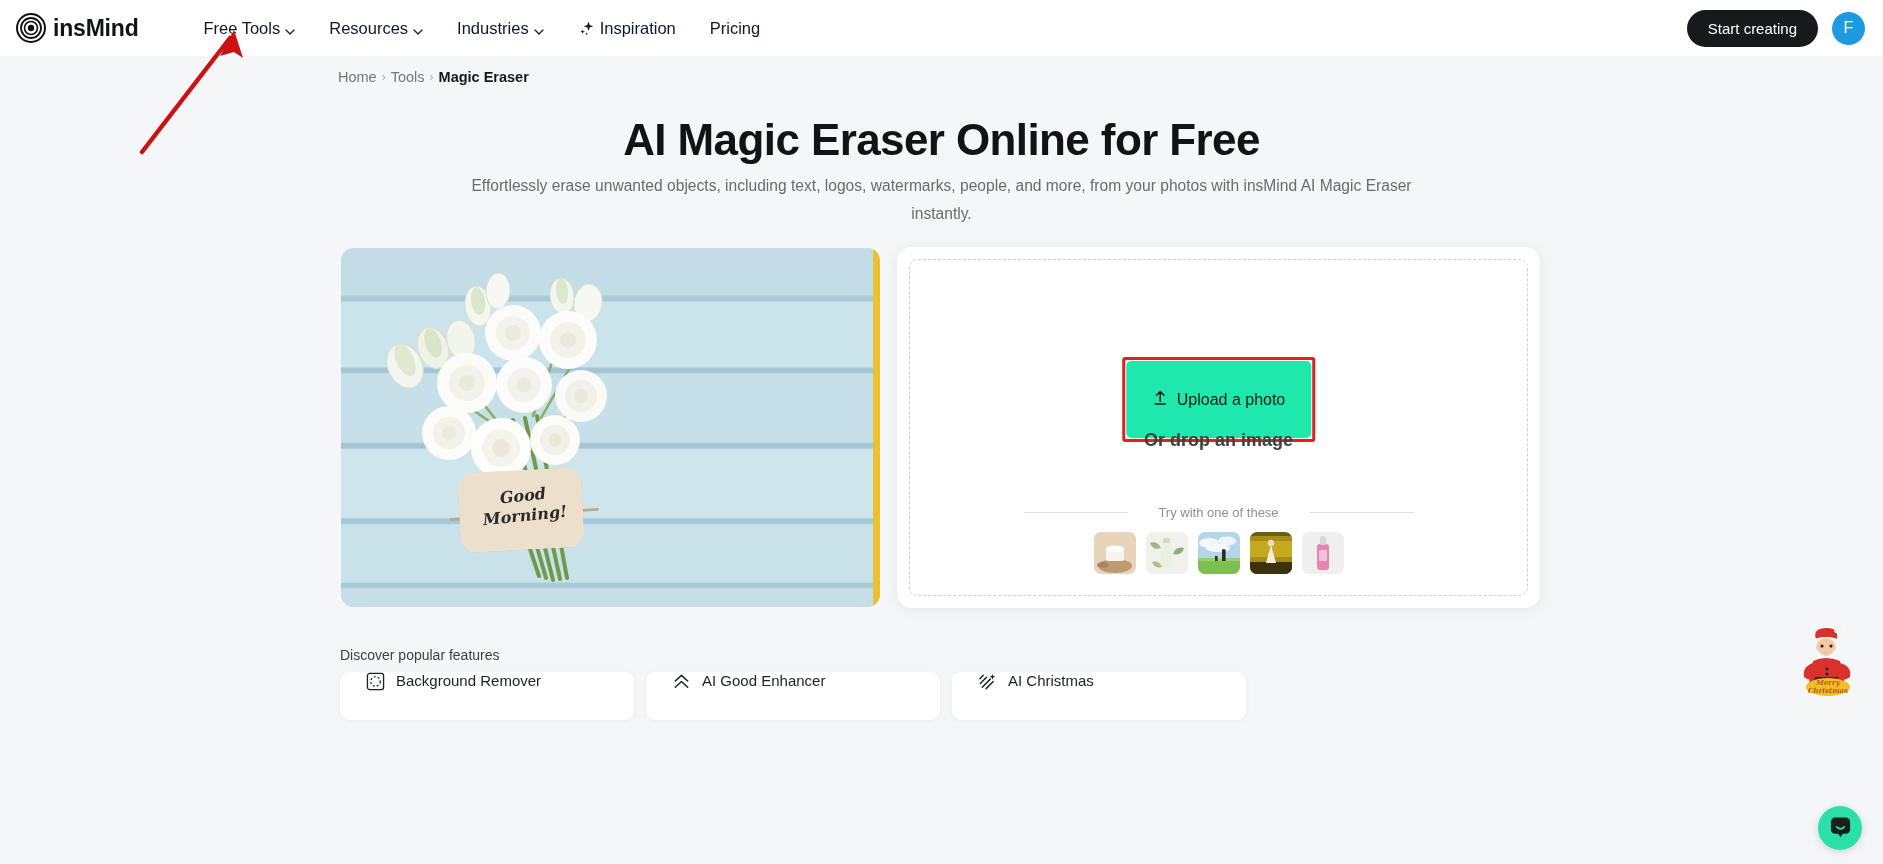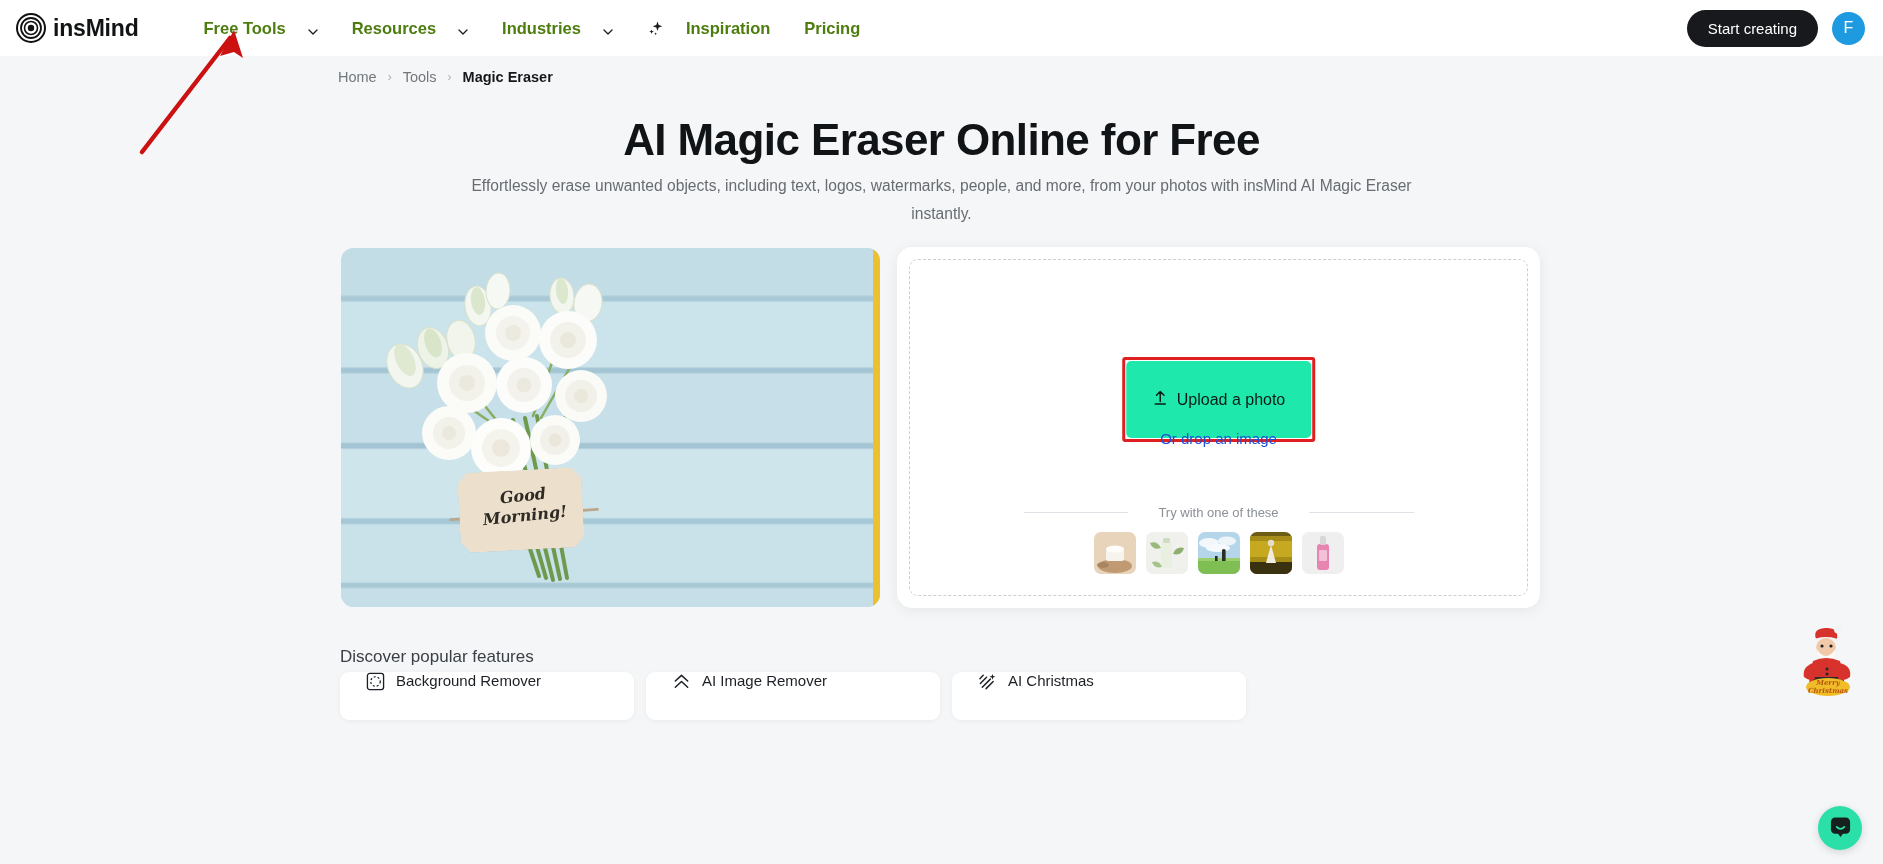--- a/index.html
+++ b/index.html
@@ -22,22 +22,22 @@
   .logo-wrap {
     display: flex; align-items: center; gap: 7px;
     margin-left: 16px;
   }
   .logo-mark { width: 30px; height: 30px; flex: 0 0 30px; }
   .logo-text {
     font-size: 23px; font-weight: 600; color: #111315; letter-spacing: -0.2px;
   }
   .nav { display: flex; align-items: center; gap: 0px; margin-left: 48px; }
   .nav-item {
-    display: flex; align-items: center; gap: 22px;
-    font-size: 16.5px; font-weight: 700; color: #4d7c0f;
+    display: flex; align-items: center; gap: 5px;
+    font-size: 16.5px; font-weight: 400; color: #0f172a;
     padding: 8px 17px; cursor: pointer; white-space: nowrap;
   }
   .chev { display: inline-block; width: 10px; height: 10px; position: relative; top: -1px; }
   .spark { width: 17px; height: 17px; display:inline-block; }
   .header-right {
     margin-left: auto; display: flex; align-items: center; gap: 14px;
     margin-right: 18px;
   }
   .cta {
     background: #17191c; color: #fff;
@@ -49,21 +49,21 @@
   .avatar {
     width: 33px; height: 33px; border-radius: 50%;
     background: #1e9ae0; color: #fff;
     display: flex; align-items: center; justify-content: center;
     font-size: 16px; font-weight: 500; cursor: pointer;
   }
 
   
   .breadcrumb {
     position: absolute; left: 338px; top: 69px;
-    display: flex; align-items: center; gap: 11px;
+    display: flex; align-items: center; gap: 5px;
     font-size: 14.5px;
   }
   .bc-link { color: #72777d; cursor: pointer; }
   .bc-sep { color: #aab0b6; font-size: 12px; }
   .bc-current { color: #15181b; font-weight: 700; }
 
   
   .hero-title {
     position: absolute; left: 0; top: 115px; width: 1883px;
     text-align: center;
@@ -145,42 +145,42 @@
     background: #1fe8ad; color: #0d1b17;
     border: none; border-radius: 5px;
     font-size: 16px; font-weight: 500;
     padding: 28px 26px; cursor: pointer;
     display: flex; align-items: center; gap: 9px;
     font-family: "Liberation Sans", sans-serif;
     min-width: 158px; justify-content: center;
   }
   .or-drop {
     position: absolute; left: 0; top: 170px; width: 100%;
-    text-align: center; font-size: 15px; color: #1d4ed8;
+    text-align: center; font-size: 18px; color: #404040; font-weight: bold;
   }
   .try-row {
     position: absolute; left: 50%; transform: translateX(-50%);
     top: 245px; display: flex; align-items: center; gap: 30px;
     width: 390px; justify-content: center;
   }
   .try-line { flex: 1; height: 1px; background: #dfe3e7; }
   .try-label { font-size: 13px; color: #8b9097; white-space: nowrap; }
   .samples {
     position: absolute; left: 50%; transform: translateX(-50%);
     top: 272px; display: flex; gap: 10px;
   }
   .sample {
     width: 42px; height: 42px; border-radius: 7px;
     cursor: pointer; overflow: hidden; position: relative;
   }
 
   
   .feat-title {
     position: absolute; left: 340px; top: 647px;
-    font-size: 17px; color: #3b4046;
+    font-size: 14px; color: #3b4046;
   }
   .feat-row {
     position: absolute; left: 340px; top: 672px;
     display: flex; gap: 12px;
   }
   .feat-card {
     width: 294px; height: 48px;
     background: #ffffff; border-radius: 9px;
     display: flex; gap: 11px;
     padding-left: 26px; cursor: pointer;
@@ -467,21 +467,21 @@
       <span class="feat-label">Background Remover</span>
     </div>
 
     <div class="feat-card">
       <span>
         <svg viewBox="0 0 20 20" width="19" height="19">
           <path d="M3.5 9.5 L10 3.5 L16.5 9.5" fill="none" stroke="#1c2025" stroke-width="1.6" stroke-linecap="round" stroke-linejoin="round"></path>
           <path d="M3.5 16 L10 10 L16.5 16" fill="none" stroke="#1c2025" stroke-width="1.6" stroke-linecap="round" stroke-linejoin="round"></path>
         </svg>
       </span>
-      <span class="feat-label">AI Image Remover</span>
+      <span class="feat-label">AI Good Enhancer</span>
     </div>
 
 
     <div class="feat-card">
       <span>
         <svg viewBox="0 0 20 20" width="19" height="19">
           <g stroke="#1c2025" stroke-width="1.5" stroke-linecap="round">
             <path d="M2.5 12 L9 5.5"></path>
             <path d="M4.5 16 L13 7.5"></path>
             <path d="M8.5 17.5 L16 10"></path>

